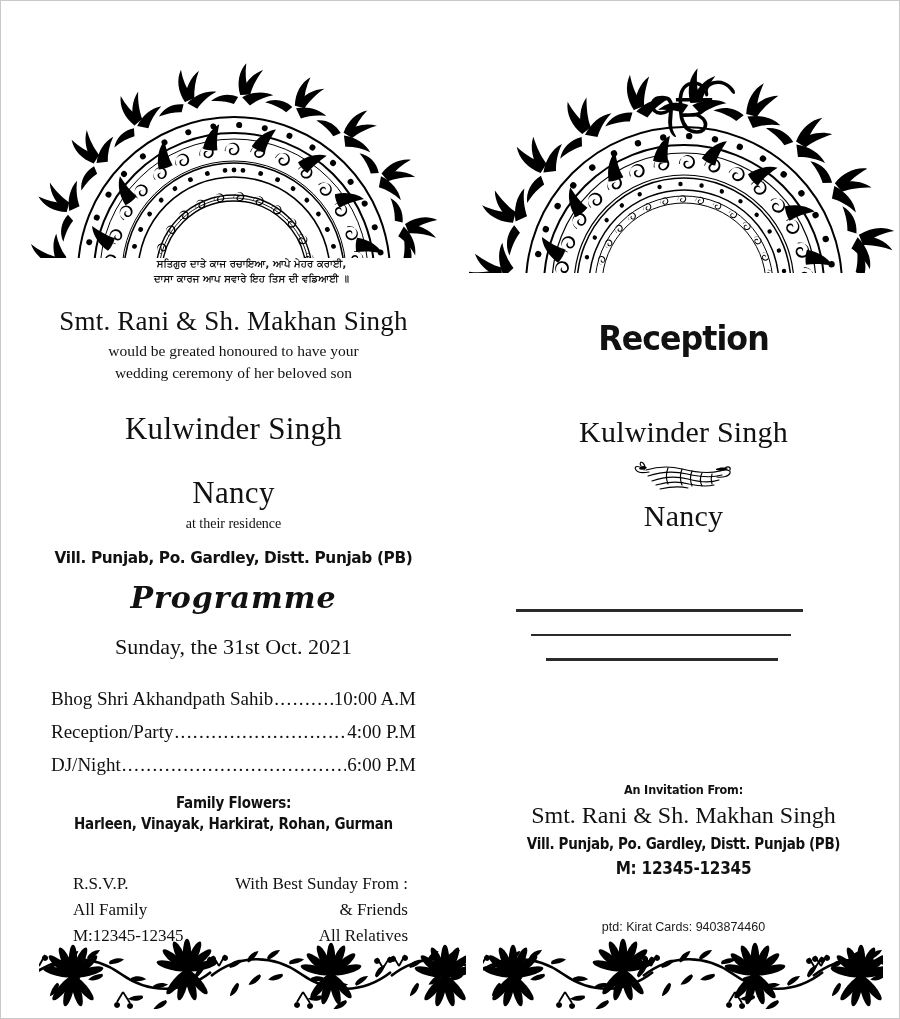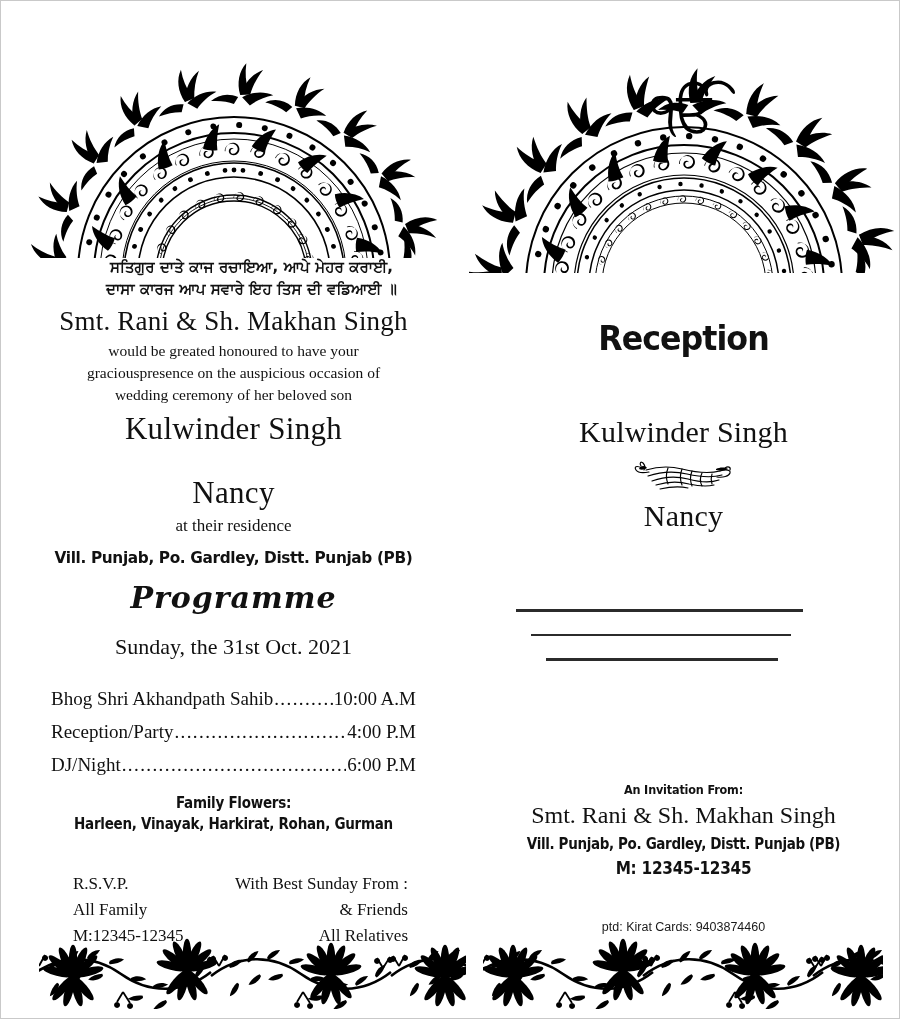--- a/index.html
+++ b/index.html
@@ -52,21 +52,21 @@
 
   
   .content {
     position: absolute;
     left: 0; right: 0;
     text-align: center;
   }
 
   .gurmukhi {
     font-family: "DejaVu Sans", sans-serif;
-    font-size: 15px;
+    font-size: 10px;
     font-weight: 600;
     line-height: 1.45;
     color: #111;
     letter-spacing: .1px;
     margin-left: 36px;
   }
 
   .hosts-name {
     font-family: "Liberation Serif", serif;
     font-size: 27px;
@@ -88,21 +88,21 @@
   }
 
   .with-word {
     font-family: "Liberation Serif", serif;
     font-size: 16px;
     line-height: 1.5;
   }
 
   .residence {
     font-family: "Liberation Serif", serif;
-    font-size: 17px;
+    font-size: 14px;
     line-height: 1.5;
   }
 
   .venue {
     font-family: "DejaVu Sans", sans-serif;
     font-size: 16.5px;
     font-weight: 700;
     letter-spacing: -0.4px;
     transform: scaleX(.93);
   }
@@ -685,21 +685,20 @@
 
     <div class="content gurmukhi" style="top:256px;">
       <div>ਸਤਿਗੁਰ ਦਾਤੇ ਕਾਜ ਰਚਾਇਆ, ਆਪੇ ਮੇਹਰ ਕਰਾਈ,</div>
       <div>ਦਾਸਾ ਕਾਰਜ ਆਪ ਸਵਾਰੇ ਇਹ ਤਿਸ ਦੀ ਵਡਿਆਈ ॥</div>
     </div>
 
     <div class="content hosts-name" style="top:305px;">Smt. Rani &amp; Sh. Makhan Singh</div>
 
     <div class="content invite-lines" style="top:339px;">
       <div>would be greated honoured to have your</div>
-      <div>graciouspresence on the auspicious occasion of</div>
       <div>wedding ceremony of her beloved son</div>
     </div>
 
     <div class="content groom-name" style="top:409px;">Kulwinder Singh</div>
 
 
     <div class="content bride-name" style="top:473px;">Nancy</div>
 
     <div class="content residence" style="top:512px;">at their residence</div>
 

